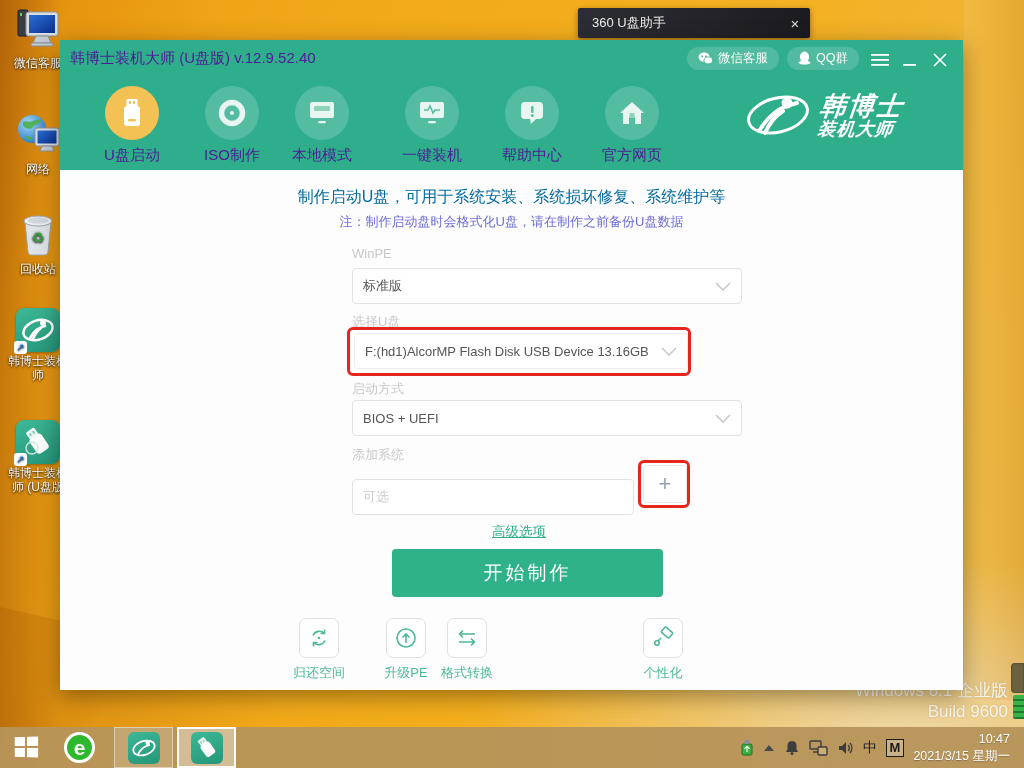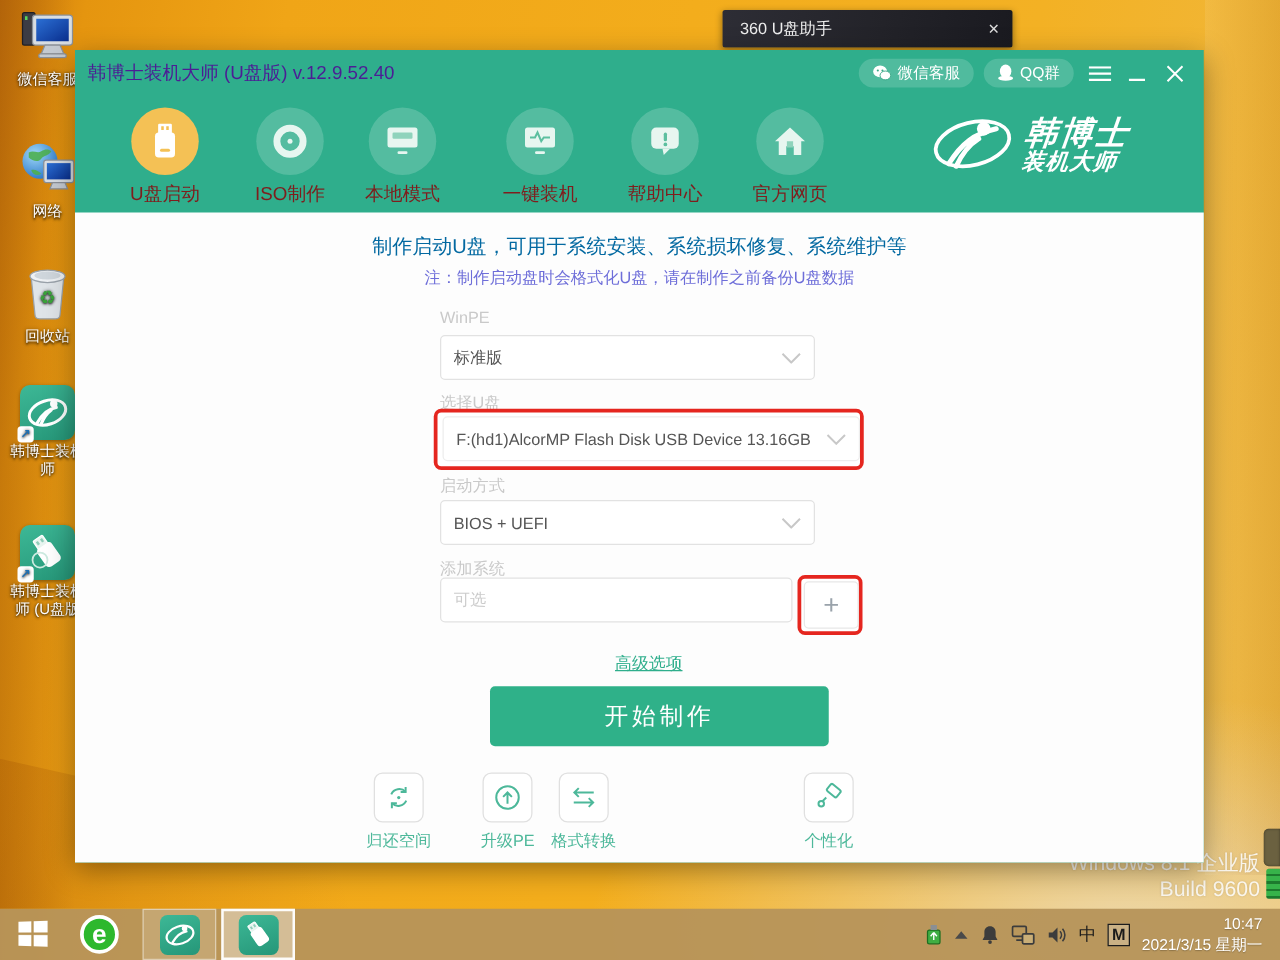--- a/index.html
+++ b/index.html
@@ -59,36 +59,36 @@
     border-radius:12px; font-size:12.5px; padding:3px 11px; margin-right:8px; }
   .winbtn { color:#fff; width:26px; text-align:center; font-size:15px; margin-right:4px; }
   .winbtn svg { vertical-align:middle; }
 
   
   .nav { position:absolute; top:40px; left:0; height:92px; }
   .navitem { position:absolute; width:100px; text-align:center; top:0; }
   .navcircle { width:54px; height:54px; border-radius:50%; margin:6px auto 6px;
     background:rgba(255,255,255,.18); display:flex; align-items:center; justify-content:center; }
   .navcircle.active { background:#f4c155; }
-  .navlabel { color:#7f1d1d; font-size:15px; }
+  .navlabel { color:#4c1d95; font-size:15px; }
 
   
   .logo { position:absolute; left:685px; top:45px; width:200px; height:60px; display:flex; align-items:center; gap:8px; color:#fff; }
   .logotext { font-style:italic; transform:skewX(-6deg); line-height:1.02; white-space:nowrap; }
   .logotext .l1 { font-size:26px; font-weight:bold; letter-spacing:2px; }
   .logotext .l2 { font-size:18px; font-weight:bold; letter-spacing:1px; }
 
   
   .content { position:absolute; left:0; top:130px; width:903px; height:520px; background:#fdfdfd; }
   .heading { position:absolute; top:17px; left:0; right:0; text-align:center; color:#0369a1; font-size:16px; }
   .note { position:absolute; top:43px; left:0; right:0; text-align:center; color:#6e6ed9; font-size:13px; }
 
   .form { position:absolute; left:292px; top:0; width:334px; }
   .flabel { position:absolute; left:0; color:#c9c9c9; font-size:13px; }
-  .sel { position:absolute; left:0; width:300px; height:36px; border:1px solid #e2e2e2; border-radius:4px;
+  .sel { position:absolute; left:0; width:390px; height:36px; border:1px solid #e2e2e2; border-radius:4px;
     background:#fff; display:flex; align-items:center; font-size:13px; color:#555; padding:0 10px; }
   .sel .val { flex:1; white-space:nowrap; overflow:hidden; }
   .chev { color:#c8c8c8; }
   .redwrap { position:absolute; border:3px solid #e5261f; border-radius:6px; background:#fff; }
   .inp { position:absolute; left:0; width:282px; height:36px; border:1px solid #e2e2e2; border-radius:4px;
     background:#fff; font-size:13px; color:#ccc; display:flex; align-items:center; padding:0 10px; }
   .plusbtn { width:44px; height:38px; border:1px solid #e8e8e8; border-radius:4px; background:#fff;
     color:#9aa3ab; font-size:22px; font-weight:300; display:flex; align-items:center; justify-content:center; }
 
   .advlink { position:absolute; top:352px; left:292px; width:334px; text-align:center; }
@@ -372,21 +372,21 @@
 
       <div class="flabel" style="top:210px">启动方式</div>
       <div class="sel" style="top:230px">
         <span class="val">BIOS + UEFI</span>
         <svg class="chev" width="16" height="9" viewBox="0 0 16 9">
           <polyline points="1,1 8,8 15,1" fill="none" stroke="#c8c8c8" stroke-width="1.6"></polyline>
         </svg>
       </div>
 
       <div class="flabel" style="top:276px">添加系统</div>
-      <div class="inp" style="top:292px">
+      <div class="inp" style="top:309px">
         <span>可选</span>
       </div>
       <div class="redwrap" style="left:286px; top:290px; width:52px; height:48px;">
         <div class="plusbtn" style="margin:2px;">
           <span>+</span>
         </div>
       </div>
     </div>
 
     <div class="advlink">

